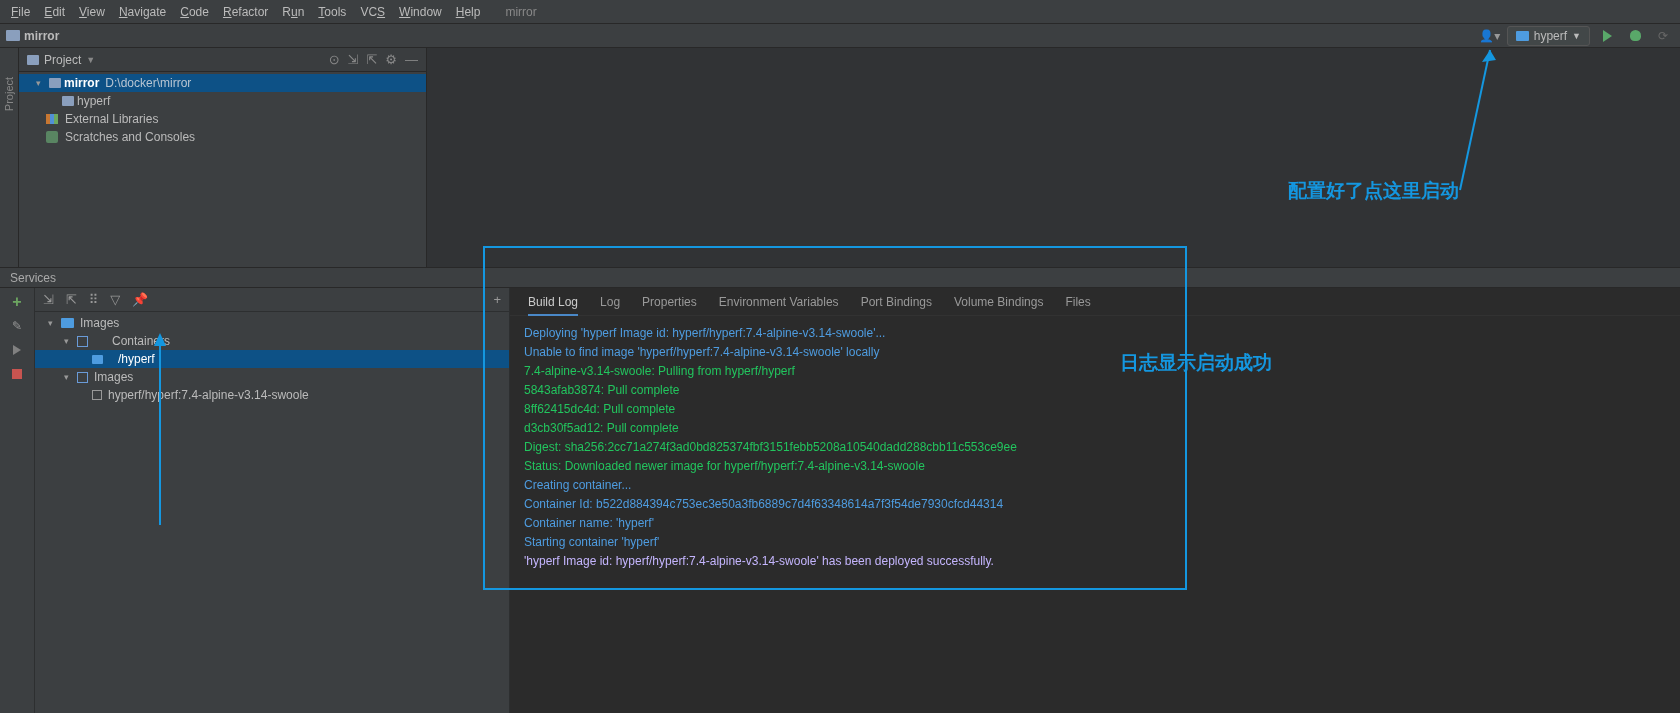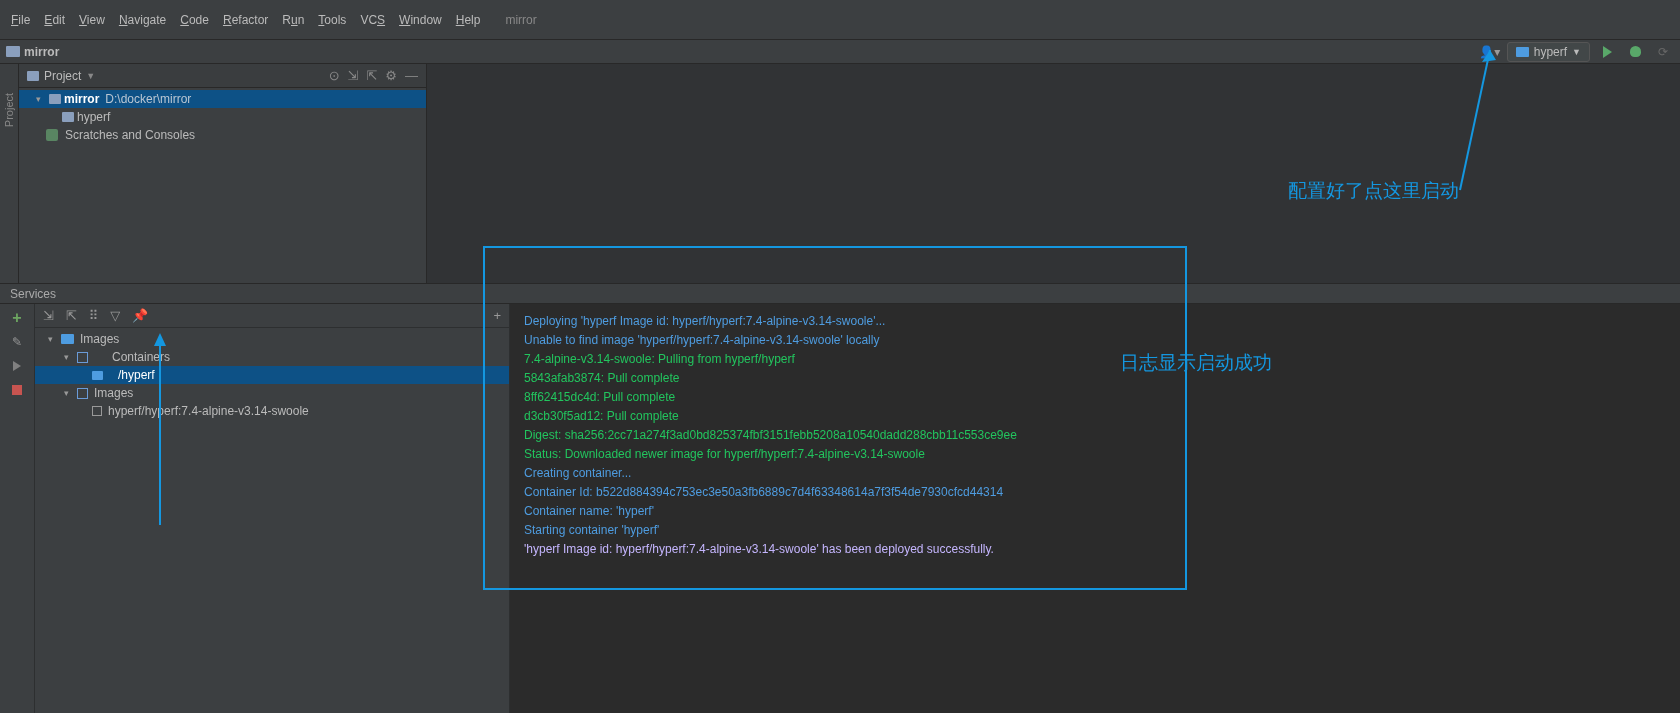--- a/index.html
+++ b/index.html
@@ -1,17 +1,17 @@
 <!DOCTYPE html>
 <html><head>
 <meta charset="utf-8">
 <style>
 * { margin: 0; padding: 0; box-sizing: border-box; font-family: -apple-system, "Segoe UI", Arial, sans-serif; font-size: 12px; }
 body { background: #2b2b2b; color: #bbbbbb; width: 1680px; height: 713px; overflow: hidden; position: relative; }
-.menubar { height: 40px; background: #3c3f41; display: flex; align-items: center; padding: 0 4px; border-bottom: 1px solid #282828; }
+.menubar { height: 24px; background: #3c3f41; display: flex; align-items: center; padding: 0 4px; border-bottom: 1px solid #282828; }
 .menubar .menu-item { padding: 0 7px; cursor: pointer; color: #bbbbbb; }
 .menubar .menu-item u { text-decoration: underline; }
 .menubar .project-label { margin-left: 18px; color: #888; }
 .navbar { height: 24px; background: #3c3f41; display: flex; align-items: center; padding: 0 6px; border-bottom: 1px solid #282828; justify-content: space-between; }
 .nav-left { display: flex; align-items: center; gap: 4px; }
 .folder-icon { width: 14px; height: 11px; background: #8a9fbd; display: inline-block; border-radius: 1px; }
 .nav-right { display: flex; align-items: center; gap: 6px; }
 .btn-icon { width: 22px; height: 22px; display: inline-flex; align-items: center; justify-content: center; cursor: pointer; color: #999; }
 .run-config { display: flex; align-items: center; gap: 5px; padding: 2px 8px; background: #424748; border: 1px solid #555; border-radius: 3px; cursor: pointer; }
 .docker-icon { width: 13px; height: 10px; background: #4e9ce0; border-radius: 1px; }
@@ -52,21 +52,21 @@
 .sq-icon { width: 10px; height: 10px; border: 1px solid #999; }
 .services-content { flex: 1; display: flex; flex-direction: column; background: #2b2b2b; }
 .content-tabs { height: 28px; display: flex; align-items: center; gap: 22px; padding: 0 18px; border-bottom: 1px solid #323232; }
 .content-tab { cursor: pointer; color: #999; padding: 6px 0; position: relative; }
 .content-tab.active { color: #ccc; }
 .content-tab.active::after { content: ''; position: absolute; bottom: -1px; left: 0; right: 0; height: 2px; background: #4a88c7; }
 .log-area { flex: 1; padding: 8px 14px; font-family: "Consolas","Courier New",monospace; font-size: 13px; line-height: 19px; white-space: pre; overflow: auto; color: #a9b7c6; }
 .log-line { color: #22c55e; }
 .log-blue { color: #4e9ce0; }
 .log-green { color: #c4b5fd; }
-.annotation { position: absolute; color: #1497e0; font-size: 19px; font-weight: 400; pointer-events: none; }
+.annotation { position: absolute; color: #1497e0; font-size: 19px; font-weight: 700; pointer-events: none; }
 .anno-box { position: absolute; border: 2px solid #1497e0; pointer-events: none; }
 .arrow-svg { position: absolute; pointer-events: none; }
 </style>
 </head>
 <body>
 
 <div class="menubar">
   <span class="menu-item"><u>F</u>ile</span>
   <span class="menu-item"><u>E</u>dit</span>
   <span class="menu-item"><u>V</u>iew</span>
@@ -130,20 +130,25 @@
         <b>mirror</b>
         <span class="proj-path" style="color:#b9c6d3;">D:\docker\mirror</span>
       </div>
       <div class="tree-item">
         <span class="indent" style="width:32px;"></span>
         <span class="folder-icon" style="width:12px;height:10px;"></span>
         <span>hyperf</span>
       </div>
       <div class="tree-item">
         <span class="indent" style="width:16px;"></span>
+        <span class="lib-icon"></span>
+        <span style="margin-left:4px;">External Libraries</span>
+      </div>
+      <div class="tree-item">
+        <span class="indent" style="width:16px;"></span>
         <span class="scratch-icon"></span>
         <span style="margin-left:4px;">Scratches and Consoles</span>
       </div>
     </div>
   </div>
   <div class="editor"></div>
 </div>
 
 <div class="services-panel">
   <div class="services-header">
@@ -194,20 +199,29 @@
           <span style="margin-left:3px;">Images</span>
         </div>
         <div class="stree-item">
           <span class="indent" style="width:48px;"></span>
           <span class="sq-icon"></span>
           <span style="margin-left:3px;">hyperf/hyperf:7.4-alpine-v3.14-swoole</span>
         </div>
       </div>
     </div>
     <div class="services-content">
+      <div class="content-tabs">
+        <span class="content-tab active">Build Log</span>
+        <span class="content-tab">Log</span>
+        <span class="content-tab">Properties</span>
+        <span class="content-tab">Environment Variables</span>
+        <span class="content-tab">Port Bindings</span>
+        <span class="content-tab">Volume Bindings</span>
+        <span class="content-tab">Files</span>
+      </div>
       <div class="log-area" id="log-area"><div class="log-blue">Deploying 'hyperf Image id: hyperf/hyperf:7.4-alpine-v3.14-swoole'...</div><div class="log-blue">Unable to find image 'hyperf/hyperf:7.4-alpine-v3.14-swoole' locally</div><div class="log-line">7.4-alpine-v3.14-swoole: Pulling from hyperf/hyperf</div><div class="log-line">5843afab3874: Pull complete</div><div class="log-line">8ff62415dc4d: Pull complete</div><div class="log-line">d3cb30f5ad12: Pull complete</div><div class="log-line">Digest: sha256:2cc71a274f3ad0bd825374fbf3151febb5208a10540dadd288cbb11c553ce9ee</div><div class="log-line">Status: Downloaded newer image for hyperf/hyperf:7.4-alpine-v3.14-swoole</div><div class="log-blue">Creating container...</div><div class="log-blue">Container Id: b522d884394c753ec3e50a3fb6889c7d4f63348614a7f3f54de7930cfcd44314</div><div class="log-blue">Container name: 'hyperf'</div><div class="log-blue">Starting container 'hyperf'</div><div class="log-green">'hyperf Image id: hyperf/hyperf:7.4-alpine-v3.14-swoole' has been deployed successfully.</div></div>
     </div>
   </div>
 </div>
 
 <div class="anno-box" style="left:483px;top:246px;width:704px;height:344px;"></div>
 <div class="annotation" style="left:1288px;top:178px;">配置好了点这里启动</div>
 <div class="annotation" style="left:1120px;top:350px;">日志显示启动成功</div>
 <svg class="arrow-svg" style="left:1430px;top:40px;width:70px;height:160px;">
   <line x1="30" y1="150" x2="60" y2="10" stroke="#1497e0" stroke-width="2"></line>

